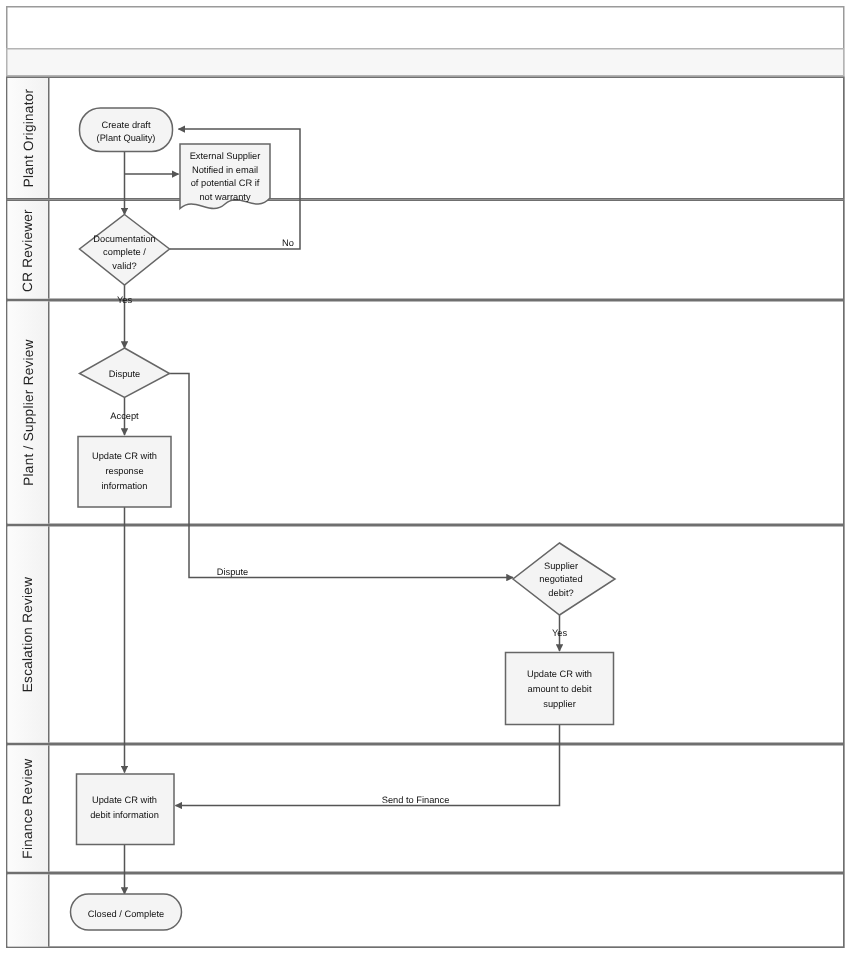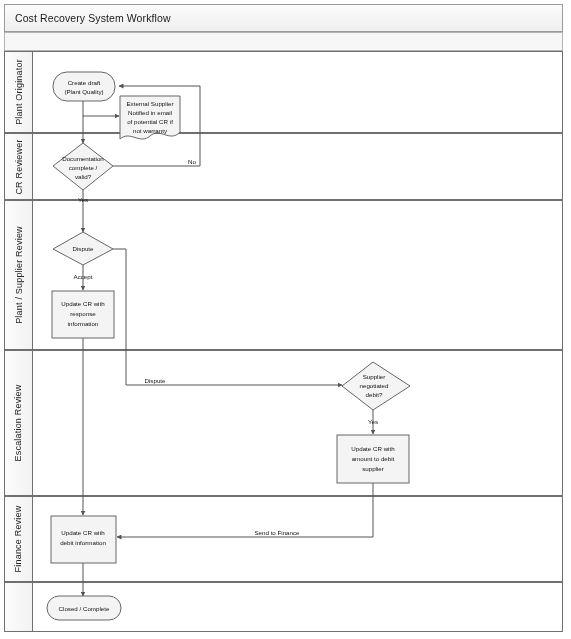--- a/index.html
+++ b/index.html
@@ -105,21 +105,20 @@
   .shapeFill  { fill: #f4f4f4; stroke: #666666; stroke-width: 1; }
   .conn       { fill: none;    stroke: #555555; stroke-width: 1; }
 </style>
 </head>
 <body>
 
 <div id="app">
 
   <div class="pool-outer"></div>
 
-  <div class="pool-title">Cost Recovery System Workflow</div>
 
   <div class="phase-band"></div>
 
   <div class="lane" style="top:51px;height:82px;">
     <div class="lane-header">
       <span class="lane-label">Plant Originator</span>
     </div>
   </div>
 
   <div class="lane" style="top:133px;height:67px;">

